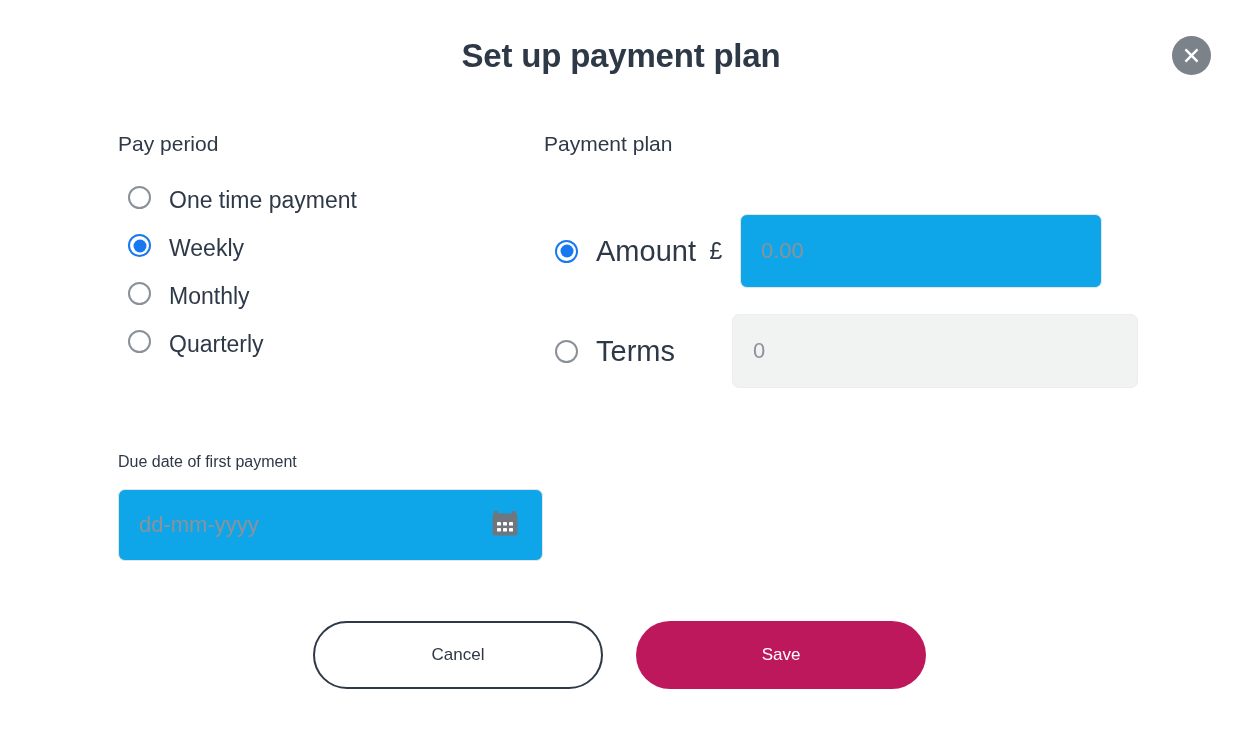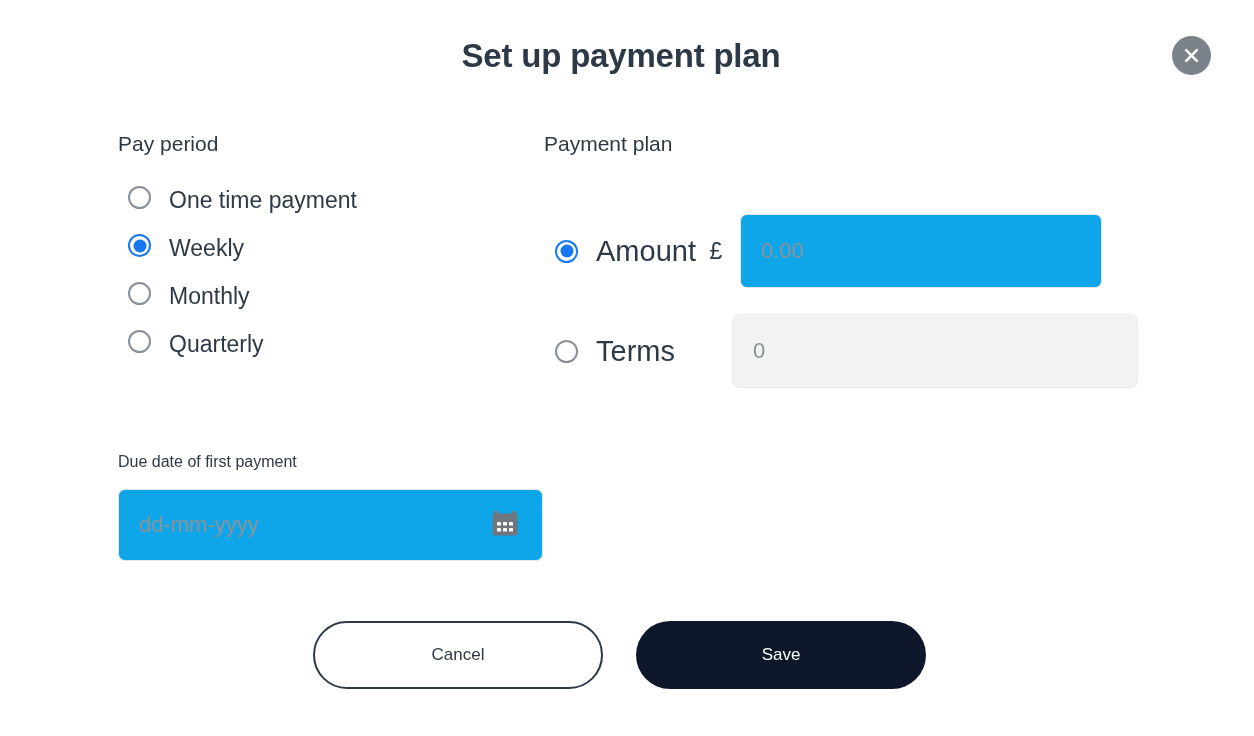--- a/index.html
+++ b/index.html
@@ -213,21 +213,21 @@
     padding: 0;
   }
   .btn-cancel {
     width: 290px;
     background: #ffffff;
     border: 2px solid #2e3947;
     color: #2e3947;
   }
   .btn-save {
     width: 290px;
-    background: #0f172a;
+    background: #be185d;
     border: none;
     color: #ffffff;
   }
 </style>
 </head>
 <body>
 
 <div class="modal-title">Set up payment plan</div>
 
 <button class="close-btn">

